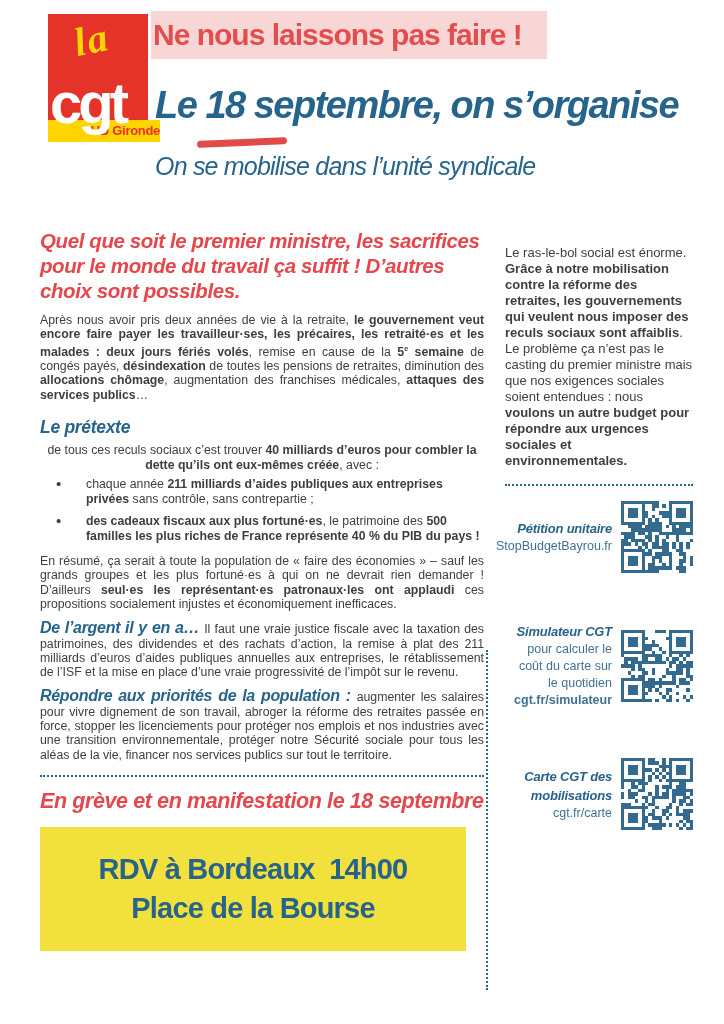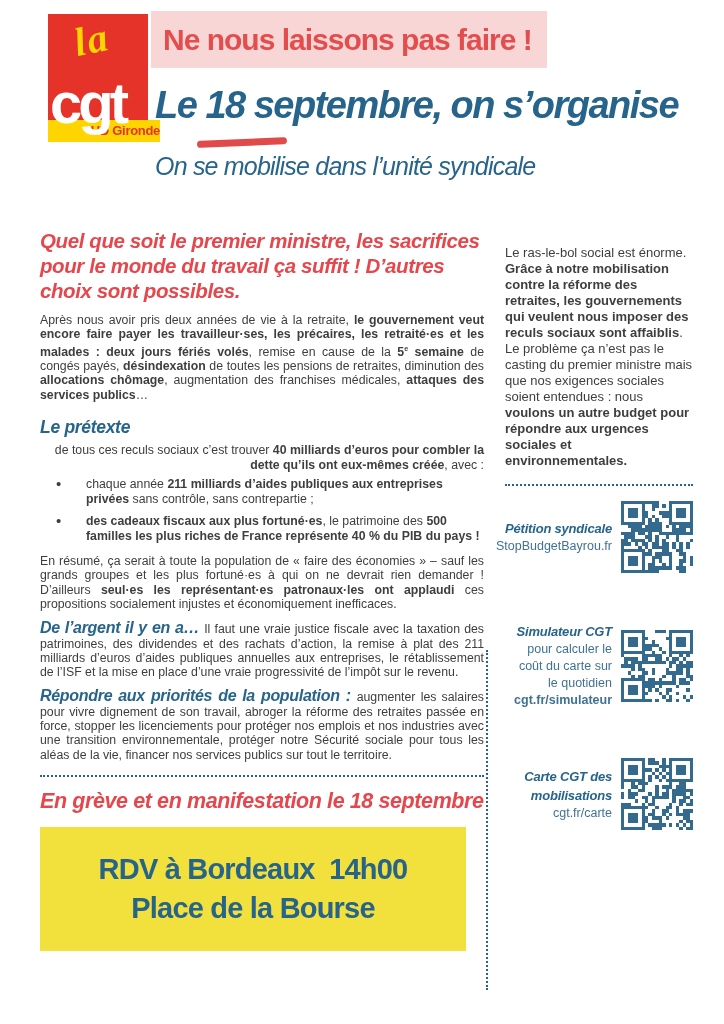--- a/index.html
+++ b/index.html
@@ -22,22 +22,22 @@
   }
   .logo-acronym{
     position:absolute;left:2px;bottom:-12px;color:#fff;font-weight:bold;
     font-size:58px;letter-spacing:-4px;line-height:1;
   }
   .logo-badge{
     width:112px;height:22px;background:var(--logo-yellow);color:var(--logo-red);
     font-weight:bold;font-size:13px;text-align:right;line-height:22px;letter-spacing:-0.3px;
   }
   .banner{
-    position:absolute;left:151px;top:11px;width:396px;height:57px;background:var(--pink);
-    display:flex;align-items:center;padding-left:12px;
+    position:absolute;left:151px;top:11px;width:396px;height:48px;background:var(--pink);
+    display:flex;align-items:center;padding-left:2px;
   }
   .banner span{
     color:#e44d4d;font-weight:bold;font-size:30px;letter-spacing:-1px;
   }
   .title{
     position:absolute;left:155px;top:84px;margin:0;width:560px;
     color:var(--teal);font-weight:bold;font-style:italic;font-size:38px;letter-spacing:-1.5px;white-space:nowrap;
   }
   .title-underline{
     position:absolute;left:197px;top:139px;width:90px;height:7px;background:#e04a4a;
@@ -53,21 +53,21 @@
     margin:0;color:var(--red);font-weight:bold;font-style:italic;
     font-size:20.5px;line-height:25px;letter-spacing:-0.4px;
   }
   .body-text{
     margin:10px 0 0;font-size:12.3px;line-height:14.3px;text-align:justify;color:var(--body);
   }
   .teal-heading{
     margin:15px 0 0;color:var(--teal);font-weight:bold;font-style:italic;
     font-size:17.5px;letter-spacing:-0.3px;
   }
-  .body-text.tight{margin-top:5px;line-height:15.2px;text-align:right;}
+  .body-text.tight{margin-top:5px;line-height:15.2px;text-align:center;}
   .bullets{margin:4px 0 0;padding:0;list-style:none;}
   .bullets li{
     position:relative;padding-left:46px;font-size:12.3px;line-height:15.2px;margin-bottom:6px;
   }
   .bullets li::before{content:"\2022";position:absolute;left:16px;top:-1px;font-size:15px;color:var(--body);}
   .lead{color:var(--teal);font-weight:bold;font-style:italic;font-size:16px;letter-spacing:-0.3px;}
   .sup{vertical-align:super;font-size:58%;}
   .dotted-divider{border-top:2px dotted var(--teal);margin:13px 0 0;height:0;}
   .red-heading.strike{margin-top:12px;font-size:21.5px;}
   .rdv-box{
@@ -138,21 +138,21 @@
   </main>
 
   <div class="v-divider"></div>
 
   <aside class="sidebar">
     <p class="sidebar-body"><span>Le ras-le-bol social est énorme. </span><b>Grâce à notre mobilisation contre la réforme des retraites, les gouvernements qui veulent nous imposer des reculs sociaux sont affaiblis</b><span>. Le problème ça n’est pas le casting du premier ministre mais que nos exigences sociales soient entendues : nous </span><b>voulons un autre budget pour répondre aux urgences sociales et environnementales.</b></p>
     <div class="dotted-divider sb"></div>
     <div class="qr-sections">
         <div class="qr-row">
           <div class="qr-label">
-            <div class="qr-title">Pétition syndicale</div>
+            <div class="qr-title">Pétition unitaire</div>
             <div class="qr-plain">StopBudgetBayrou.fr</div>
           </div>
           <div class="qr-holder">
             <svg viewBox="0 0 21 21" shape-rendering="crispEdges" aria-hidden="true">
               <rect x="0" y="0" width="1" height="1"></rect>
               <rect x="1" y="0" width="1" height="1"></rect>
               <rect x="2" y="0" width="1" height="1"></rect>
               <rect x="3" y="0" width="1" height="1"></rect>
               <rect x="4" y="0" width="1" height="1"></rect>
               <rect x="5" y="0" width="1" height="1"></rect>

